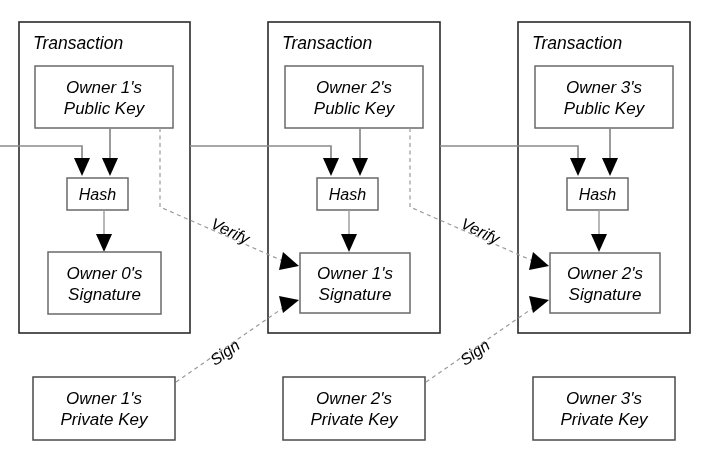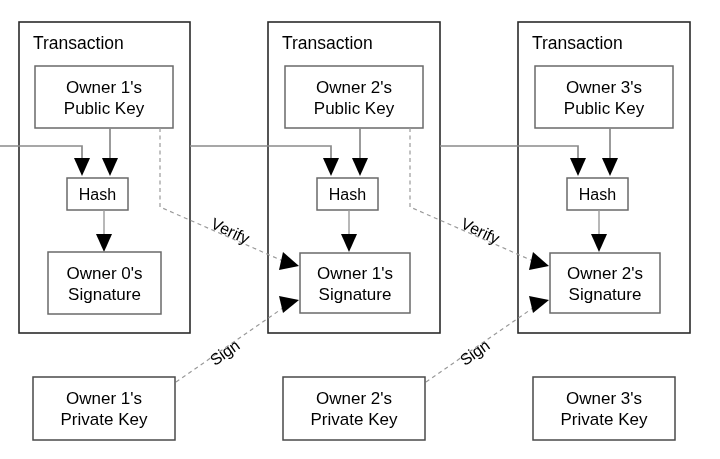--- a/index.html
+++ b/index.html
@@ -7,20 +7,21 @@
     padding: 0;
     background: #ffffff;
   }
   #diagram-root {
     position: relative;
     width: 720px;
     height: 459px;
     background: #ffffff;
     font-family: "Liberation Sans", sans-serif;
     overflow: hidden;
+    font-style: italic;
   }
   svg.canvas {
     display: block;
     width: 720px;
     height: 459px;
   }
   .tx-outline {
     fill: #ffffff;
     stroke: #2b2b2b;
     stroke-width: 1.6;

